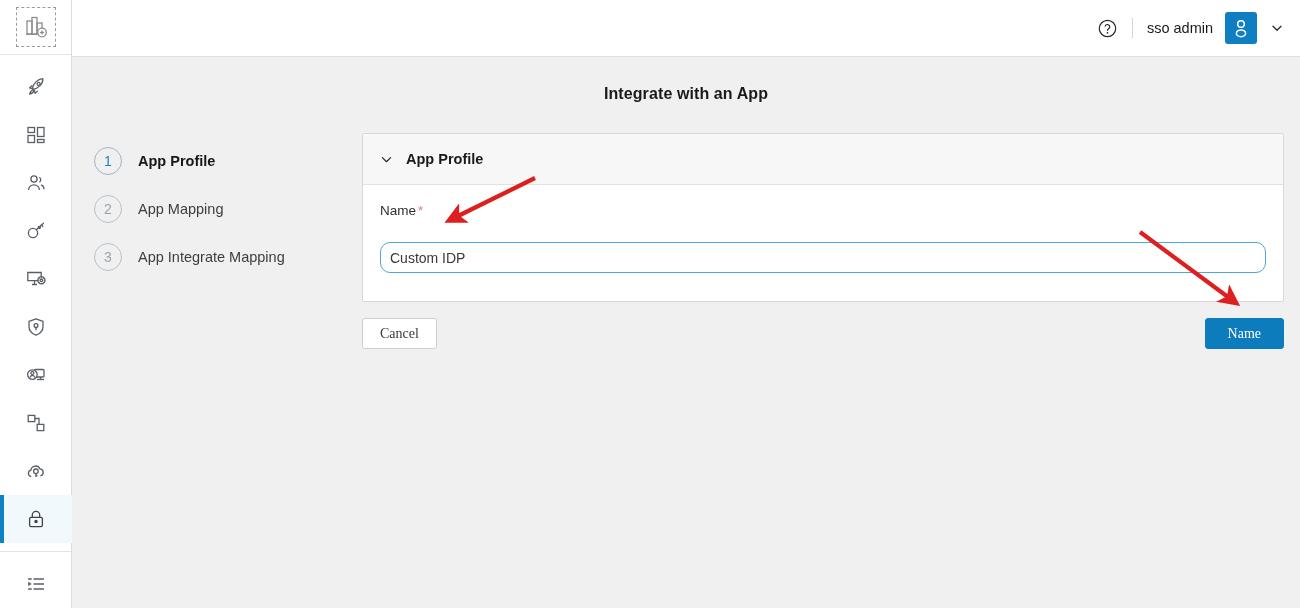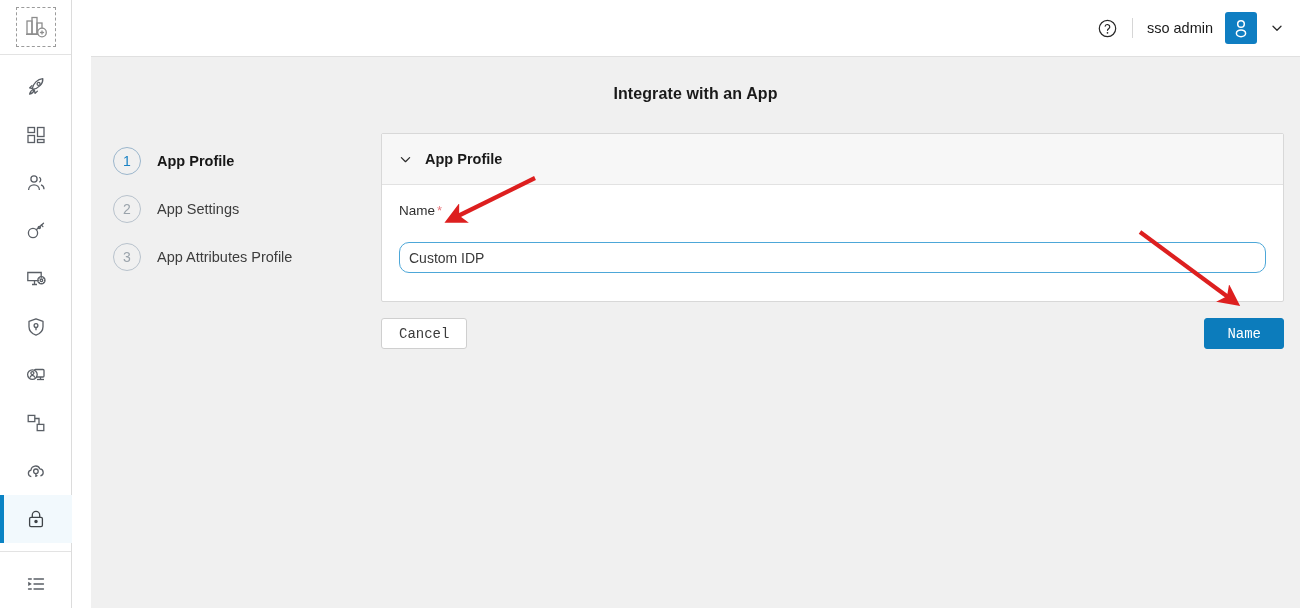--- a/index.html
+++ b/index.html
@@ -3,21 +3,21 @@
 <meta charset="utf-8">
 <style>
   * { box-sizing: border-box; margin: 0; padding: 0; }
   html, body {
     width: 1300px; height: 608px;
     font-family: "Liberation Sans", sans-serif;
     background: #ffffff;
     overflow: hidden;
   }
 
-  .app { position: relative; width: 1300px; height: 512px; display: flex; gap: 19px; }
+  .app { position: relative; width: 1300px; height: 512px; display: flex; }
 
   
   .sidebar {
     width: 72px; height: 608px;
     background: #ffffff;
     border-right: 1px solid #dcdcdc;
     display: flex; flex-direction: column;
     flex: 0 0 72px;
     position: relative;
   }
@@ -141,21 +141,21 @@
     font-family: "Liberation Sans", sans-serif;
     background: #fff;
     outline: none;
   }
 
   .actions {
     display: flex; align-items: center; justify-content: space-between;
     margin-top: 16px;
   }
   .btn {
-    font-family: Liberation Mono, monospace;
+    font-family: Liberation Serif, serif;
     font-size: 14px; cursor: pointer;
     border-radius: 3px; height: 31px;
   }
   .btn-cancel {
     background: #ffffff; border: 1px solid #cfcfcf;
     color: #3b3b3b; padding: 0 17px;
   }
   .btn-next {
     background: #0c7cbc; border: 1px solid #0c7cbc;
     color: #ffffff; padding: 0 22px;
@@ -331,26 +331,26 @@
 
         <div class="steps">
 
           <div class="step active">
             <div class="step-num">1</div>
             <div class="step-label">App Profile</div>
           </div>
 
           <div class="step">
             <div class="step-num">2</div>
-            <div class="step-label">App Settings</div>
+            <div class="step-label">App Mapping</div>
           </div>
 
           <div class="step">
             <div class="step-num">3</div>
-            <div class="step-label">App Attributes Profile</div>
+            <div class="step-label">App Integrate Mapping</div>
           </div>
 
         </div>
 
         <div class="panel">
 
           <div class="card">
             <div class="card-head">
               <span class="chev">
                 <svg width="15" height="15" viewBox="0 0 15 15" fill="none" stroke="#2b2b2b" stroke-width="1.25" stroke-linecap="round" stroke-linejoin="round">

